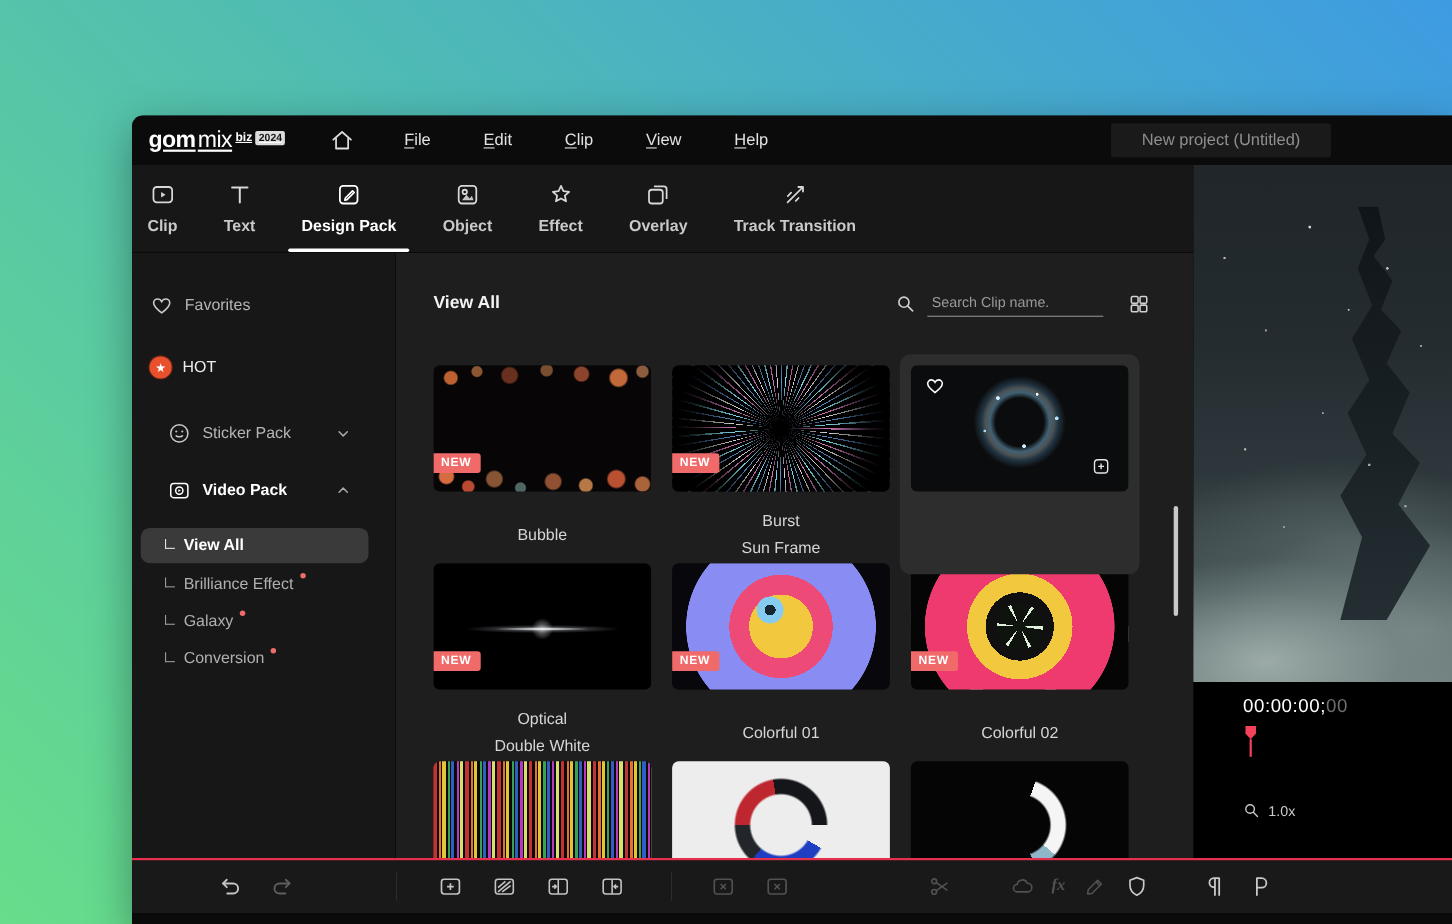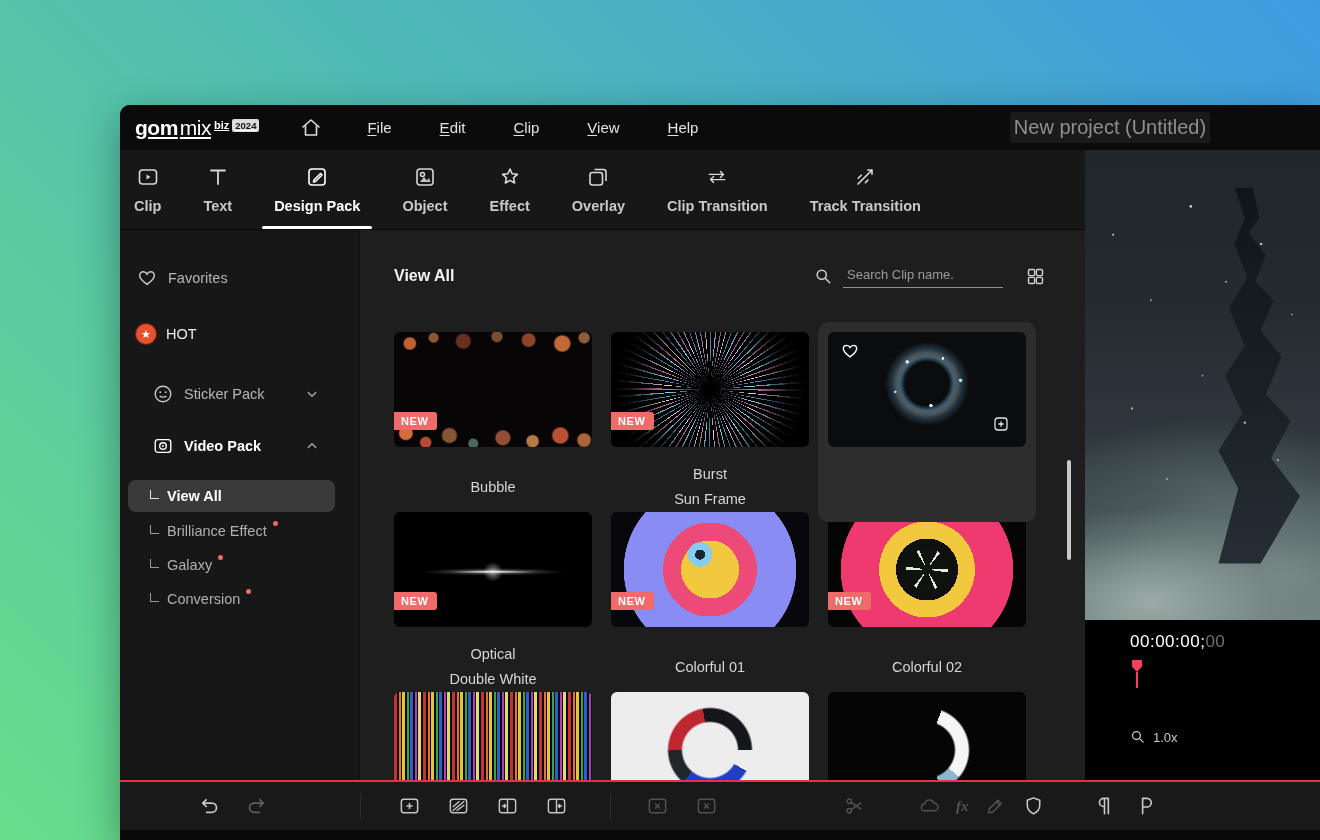--- a/index.html
+++ b/index.html
@@ -16,21 +16,21 @@
   .logo-mix{font-size:21px;font-weight:300;margin-left:2px;letter-spacing:-.5px;}
   .logo-biz{font-size:11px;font-weight:700;margin-left:3px;transform:translateY(-6px);display:inline-block;}
   .logo-year{font-size:9.5px;font-weight:700;background:#dcdcdc;color:#141414;border-radius:2px;
     padding:1px 3px;margin-left:3px;transform:translateY(-6px);display:inline-block;}
   .home-btn{margin-left:40px;background:none;border:none;padding:0;color:#ddd;cursor:pointer;}
   .home-btn svg{width:24px;height:24px;display:block;}
   .menus{display:flex;gap:48px;margin-left:44px;}
   .menu{color:#e2e2e2;font-size:15px;cursor:pointer;}
   .menu u{text-underline-offset:2px;}
   .proj-title{position:absolute;left:890px;top:7px;width:200px;height:31px;line-height:31px;
-    background:#1a1a1a;border-radius:3px;color:#8f8f8f;font-size:20px;text-align:center;
+    background:#1a1a1a;border-radius:3px;color:#8f8f8f;font-size:15px;text-align:center;
     overflow:hidden;white-space:nowrap;}
   
   .tabbar{position:absolute;left:0;top:45px;width:965px;height:80px;background:#171717;
     border-bottom:1px solid #0a0a0a;display:flex;padding-left:14px;gap:42px;box-sizing:border-box;}
   .tab{position:relative;display:flex;flex-direction:column;align-items:center;padding-top:13px;cursor:pointer;}
   .tico{height:27px;display:flex;align-items:center;color:#d8d8d8;}
   .tico svg{width:24px;height:24px;display:block;}
   .tlabel{margin-top:8px;font-size:14.5px;font-weight:600;color:#c9c9c9;white-space:nowrap;}
   .tab.active .tlabel{color:#fff;font-weight:700;}
   .tab.active .tico{color:#fff;}
@@ -283,29 +283,20 @@
       <span class="tico">
           <svg viewBox="0 0 24 24" fill="none" stroke="currentColor" stroke-width="1.6">
             <rect x="4" y="7.5" width="12.5" height="12.5" rx="2.5"></rect>
             <path d="M8.5 4.5 H17.5 a2.5 2.5 0 0 1 2.5 2.5 V16"></path>
           </svg>
         </span>
       <span class="tlabel">Overlay</span>
     </div>
     <div class="tab">
       <span class="tico">
-          <svg viewBox="0 0 28 24" fill="none" stroke="currentColor" stroke-width="1.6" stroke-linecap="round" stroke-linejoin="round">
-            <path d="M5 9 H21 M18 5.5 L21.5 9 L18 12.5"></path>
-            <path d="M23 15 H7 M10 11.5 L6.5 15 L10 18.5"></path>
-          </svg>
-        </span>
-      <span class="tlabel">Clip Transition</span>
-    </div>
-    <div class="tab">
-      <span class="tico">
           <svg viewBox="0 0 24 24" fill="none" stroke="currentColor" stroke-width="1.6" stroke-linecap="round" stroke-linejoin="round">
             <path d="M5 19 L19 5 M19 5 h-4.2 M19 5 v4.2"></path>
             <path d="M8.2 10.2 L5.2 13.2 M15 15 l-2.6 2.6"></path>
           </svg>
         </span>
       <span class="tlabel">Track Transition</span>
     </div>
   </div>
 
   <aside class="sidebar">

